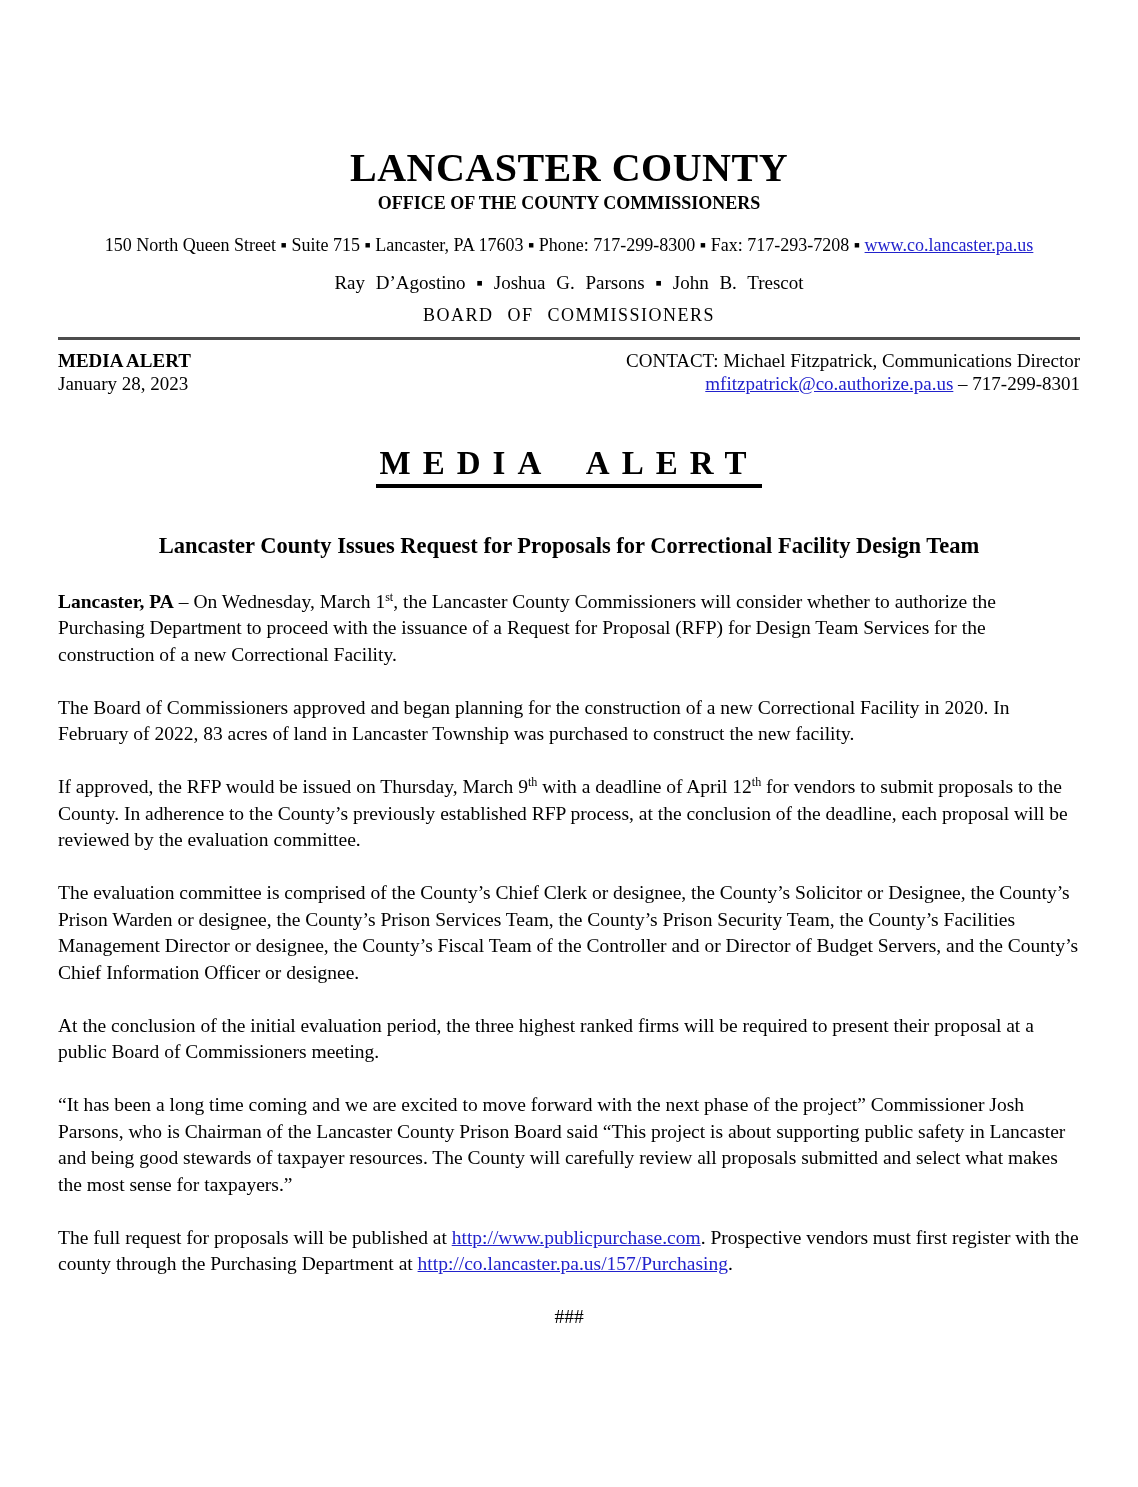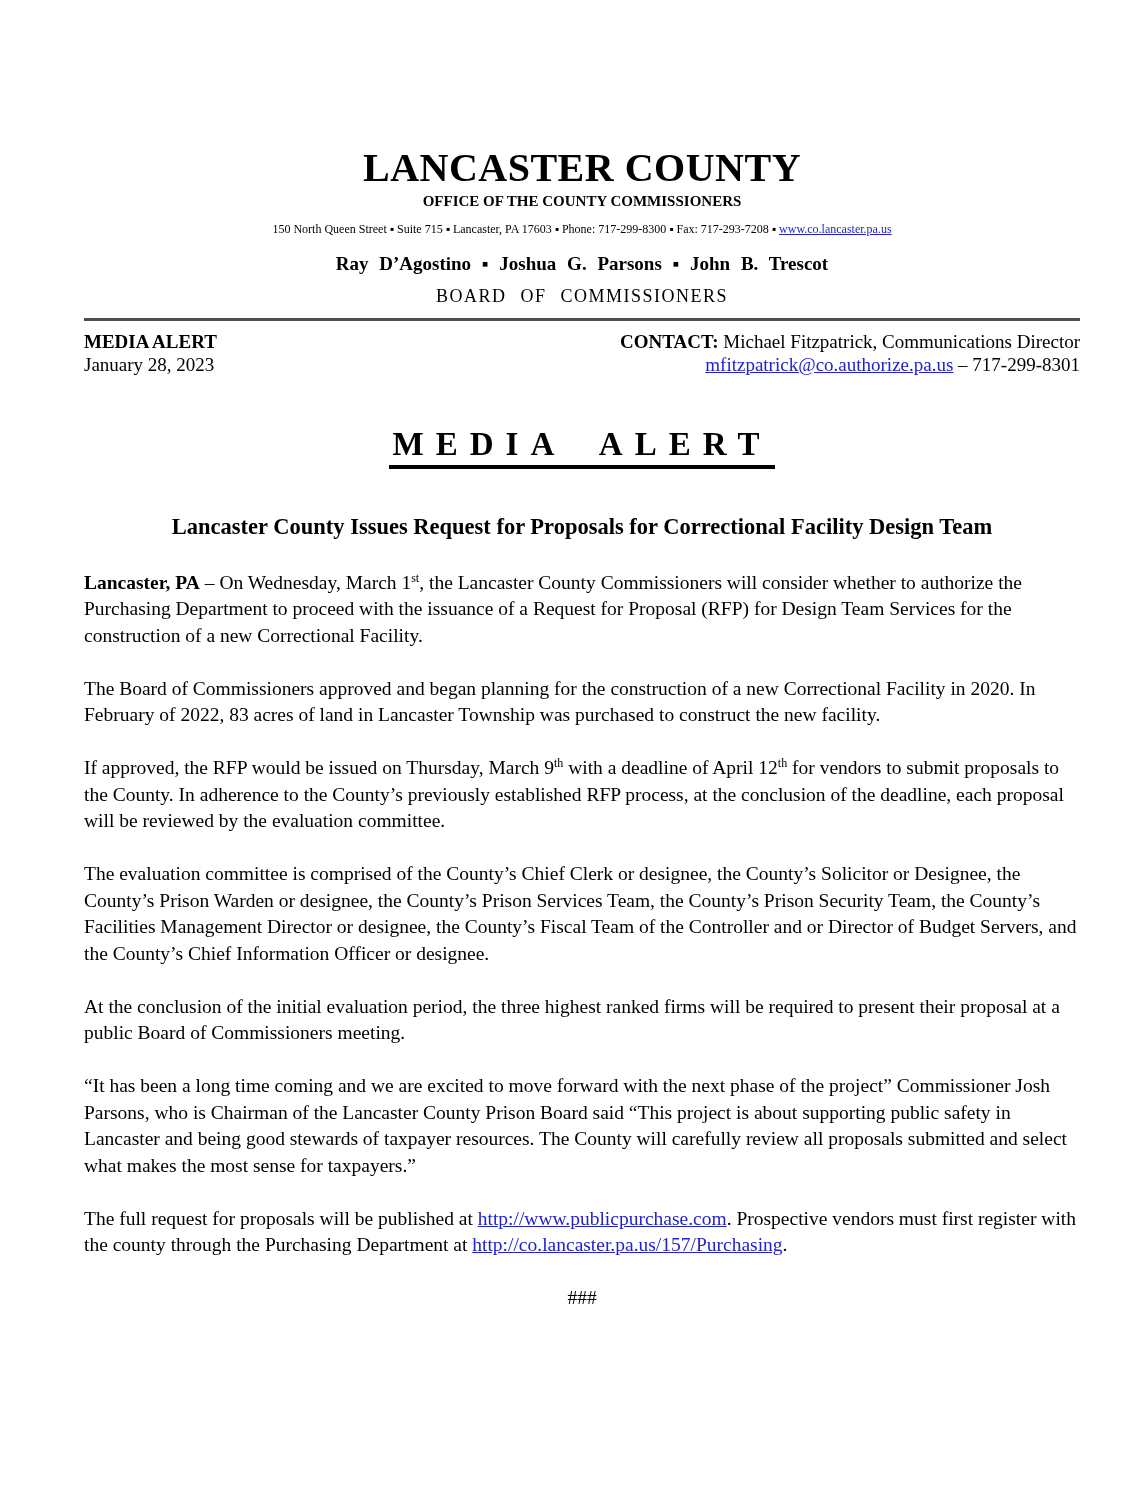--- a/index.html
+++ b/index.html
@@ -9,50 +9,50 @@
   }
   body {
     width: 1138px;
     height: 1487px;
     font-family: "Liberation Serif", "DejaVu Serif", serif;
     color: #000000;
     position: relative;
     overflow: hidden;
   }
   .page {
-    padding: 146px 58px 0 84px;
+    padding: 146px 58px 0 58px;
   }
   .center { text-align: center; }
 
   
   .org-name {
     font-size: 40px;
     font-weight: bold;
     letter-spacing: 0.5px;
     line-height: 1.1;
     margin: 0;
   }
   .office-line {
-    font-size: 15px;
+    font-size: 18px;
     font-weight: bold;
     margin-top: 3px;
     line-height: 1.15;
   }
   .address-line {
-    font-size: 12px;
-    margin-top: 12px;
+    font-size: 18px;
+    margin-top: 20px;
     line-height: 1.25;
   }
   .clerk-line {
     font-size: 17px;
     line-height: 1.25;
   }
   .commissioners-line {
     font-size: 19px;
-    font-weight: bold;
+    font-weight: normal;
     margin-top: 16px;
     word-spacing: 6px;
     line-height: 1.2;
   }
   .board-line {
     font-size: 18px;
     letter-spacing: 1.5px;
     word-spacing: 8px;
     margin-top: 10px;
     line-height: 1.2;
@@ -66,21 +66,21 @@
   
   .meta-row {
     display: flex;
     justify-content: space-between;
     margin-top: 9px;
     font-size: 19px;
     line-height: 1.22;
   }
   .meta-left .alert-label { font-weight: bold; }
   .meta-right { text-align: right; }
-  .meta-right .contact-label { font-weight: bold; text-align: center; }
+  .meta-right .contact-label { font-weight: normal; text-align: center; }
 
   
   .big-title-wrap {
     text-align: center;
     margin-top: 50px;
   }
   .big-title {
     display: inline-block;
     font-size: 33px;
     font-weight: bold;

